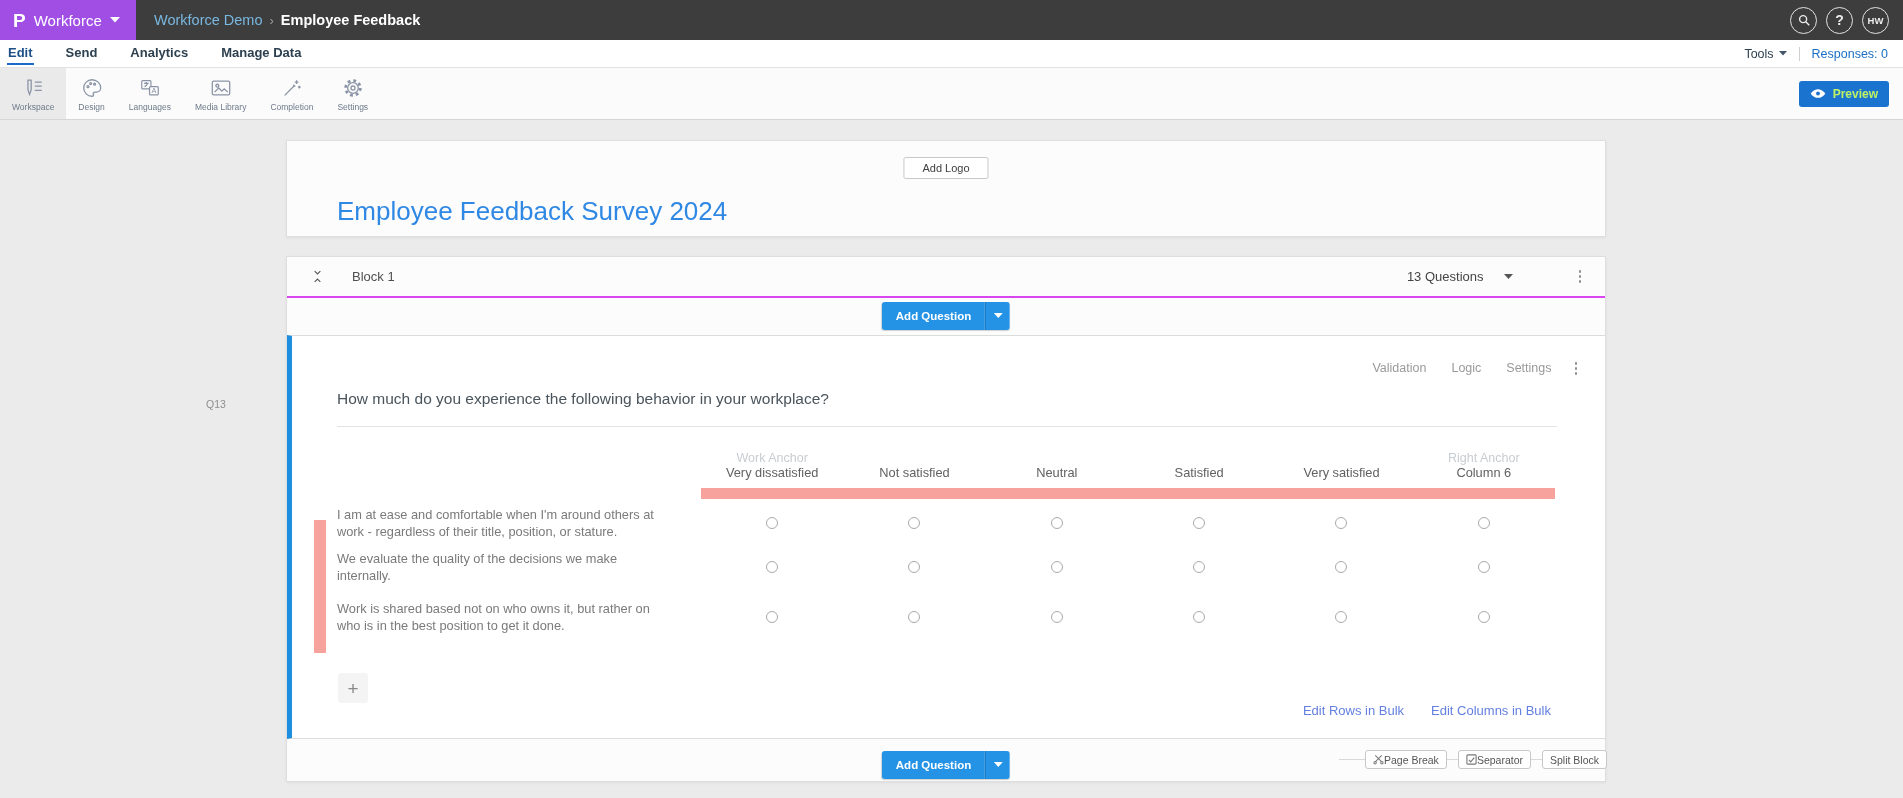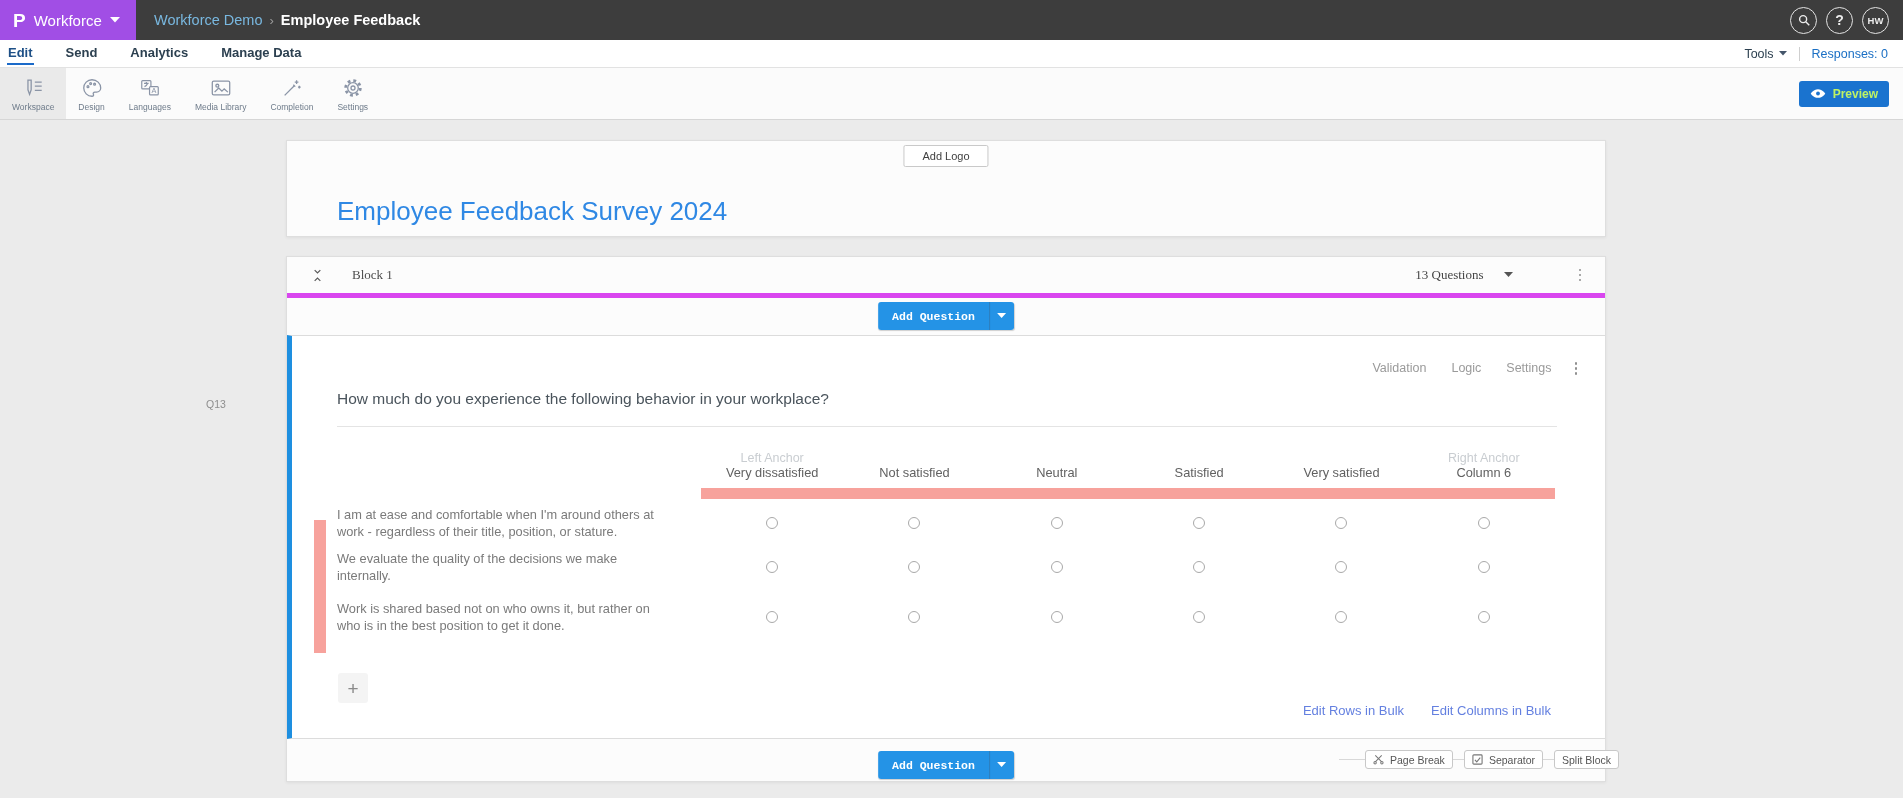--- a/index.html
+++ b/index.html
@@ -41,39 +41,39 @@
   .icon svg { display:block; }
   .preview-btn { margin-left:auto; align-self:center; margin-right:14px; height:26px; background:var(--preview-blue); color:#bef264; border:none; border-radius:3px; font-size:12px; font-weight:bold; display:flex; align-items:center; gap:7px; padding:0 11px; cursor:pointer; font-family:inherit; }
 
   
   .canvas { position:absolute; top:120px; left:0; width:100%; height:678px; background:#ebebeb; }
   .qid { position:absolute; left:206px; top:278px; font-size:10.5px; color:#8e8e8e; }
   .panel { position:absolute; left:286px; width:1320px; background:#fcfcfc; border:1px solid #dedede; box-shadow:0 1px 3px rgba(0,0,0,.06); }
 
   
   .title-panel { top:20px; height:97px; cursor:pointer; }
-  .add-logo { position:absolute; top:4px; left:50%; transform:translateX(-50%); background:#fff; border:1px solid #c9c9c9; border-radius:2px; font-size:11px; color:#3f3f3f; padding:4px 18px; cursor:pointer; font-family:inherit; }
+  .add-logo { position:absolute; top:16px; left:50%; transform:translateX(-50%); background:#fff; border:1px solid #c9c9c9; border-radius:2px; font-size:11px; color:#3f3f3f; padding:4px 18px; cursor:pointer; font-family:inherit; }
   .survey-title { position:absolute; top:55px; left:50px; font-size:26px; font-weight:500; color:var(--title-blue); cursor:text; }
 
   
   .block-panel { top:136px; height:526px; background:#fcfcfc; }
-  .block-header { height:41px; border-bottom:5px solid #d946ef; display:flex; align-items:center;font-family:Liberation Serif, serif; }
+  .block-header { height:41px; border-bottom:2px solid #d946ef; display:flex; align-items:center; }
   .collapse-icon { margin-left:22px; cursor:pointer; display:flex; }
   .block-name { margin-left:26px; font-size:13px; color:#4e4e4e; cursor:text; }
   .block-header-right { margin-left:auto; display:flex; align-items:center; }
   .qcount { display:flex; align-items:center; gap:20px; font-size:13px; color:#444; cursor:pointer; margin-right:62px; }
   .kebab { display:flex; flex-direction:column; gap:2.5px; padding:4px; cursor:pointer; margin-right:20px; }
   .kebab i { width:2.5px; height:2.5px; border-radius:50%; background:#8f8f8f; display:block; }
 
   .addq-strip { position:relative; height:37px; }
   .addq-strip.bottom { height:44px; }
   .split-btn { position:absolute; left:50%; transform:translateX(-50%); display:inline-flex; height:28px; border-radius:3px; overflow:hidden; box-shadow:0 1px 1px rgba(0,0,0,.18); }
   .addq-strip.top .split-btn { top:4px; }
   .addq-strip.bottom .split-btn { top:12px; }
-  .split-main { background:var(--primary-blue); color:#fff; border:none; font-size:11.5px; font-weight:bold; padding:0 14px; cursor:pointer; font-family:Liberation Mono, monospace; }
+  .split-main { background:var(--primary-blue); color:#fff; border:none; font-size:11.5px; font-weight:bold; padding:0 14px; cursor:pointer; font-family:Liberation Sans, sans-serif; }
   .split-caret { background:var(--primary-blue); border:none; border-left:1px solid rgba(0,0,0,.18); width:25px; display:flex; align-items:center; justify-content:center; cursor:pointer; }
 
   
   .question-card { position:relative; height:404px; background:#ffffff; border-top:1px solid #dcdcdc; border-bottom:1px solid #dcdcdc; border-left:5px solid var(--selection-blue); cursor:pointer; }
   .q-header { position:absolute; top:22px; right:24px; display:flex; align-items:center; gap:19px; }
   .q-menu-item { font-size:12.5px; color:#9a9a9a; cursor:pointer; }
   .q-header .kebab { margin-right:0; }
   .q-text { position:absolute; top:54px; left:45px; font-size:15.5px; color:#4a545c; cursor:text; }
   .q-underline { position:absolute; top:90px; left:45px; width:1220px; border-bottom:1px solid #e4e4e4; }
 
@@ -92,21 +92,21 @@
   .row-h2 { min-height:58px; }
   .pink-vbar { position:absolute; left:22px; top:184px; width:12px; height:133px; background:var(--pink-highlight); }
   .plus-btn { position:absolute; left:46px; top:337px; width:30px; height:30px; background:#f4f4f4; border:none; border-radius:3px; color:#8a8a8a; font-size:19px; line-height:1; cursor:pointer; font-family:inherit; }
   .bulk-links { position:absolute; top:367px; right:54px; display:flex; gap:27px; }
   .bulk-links a { font-size:13px; color:var(--link-blue); cursor:pointer; text-decoration:none; }
 
   
   .footer-actions { position:absolute; top:0; left:0; width:100%; height:100%; }
   .connector { position:absolute; top:20px; left:1052px; width:262px; height:1px; background:#d8d8d8; }
   .mini-btns { position:absolute; top:11px; left:1078px; display:flex; gap:11px; align-items:center; }
-  .mini-btn { background:#fff; border:1px solid #c8c8c8; border-radius:3px; height:19px; display:flex; align-items:center; gap:6px; padding:0 7px; font-size:10.5px; color:#555; cursor:pointer; font-family:inherit; white-space:nowrap; }
+  .mini-btn { background:#fff; border:1px solid #c8c8c8; border-radius:3px; height:19px; display:flex; align-items:center; gap:0; padding:0 7px; font-size:10.5px; color:#555; cursor:pointer; font-family:inherit; white-space:nowrap; }
 </style>
 </head>
 <body>
 
 <div class="app">
 
   <header class="topbar">
     <div class="brand">
       <span class="brand-logo">P</span>
       <span class="brand-name">Workforce</span>
@@ -288,21 +288,21 @@
               <i></i>
               <i></i>
             </span>
         </div>
         <div class="q-text">How much do you experience the following behavior in your workplace?</div>
         <div class="q-underline"></div>
 
         <div class="matrix">
           <div class="m-grid anchors-row" id="anchors-row">
               <span class="m-spacer"></span>
-              <span class="anchor-cell">Left Anchor</span>
+              <span class="anchor-cell">Work Anchor</span>
               <span class="anchor-cell"></span>
               <span class="anchor-cell"></span>
               <span class="anchor-cell"></span>
               <span class="anchor-cell"></span>
               <span class="anchor-cell">Right Anchor</span>
             </div>
           <div class="m-grid col-labels" id="col-labels">
               <span class="m-spacer"></span>
               <span class="col-label">Very dissatisfied</span>
               <span class="col-label">Not satisfied</span>

